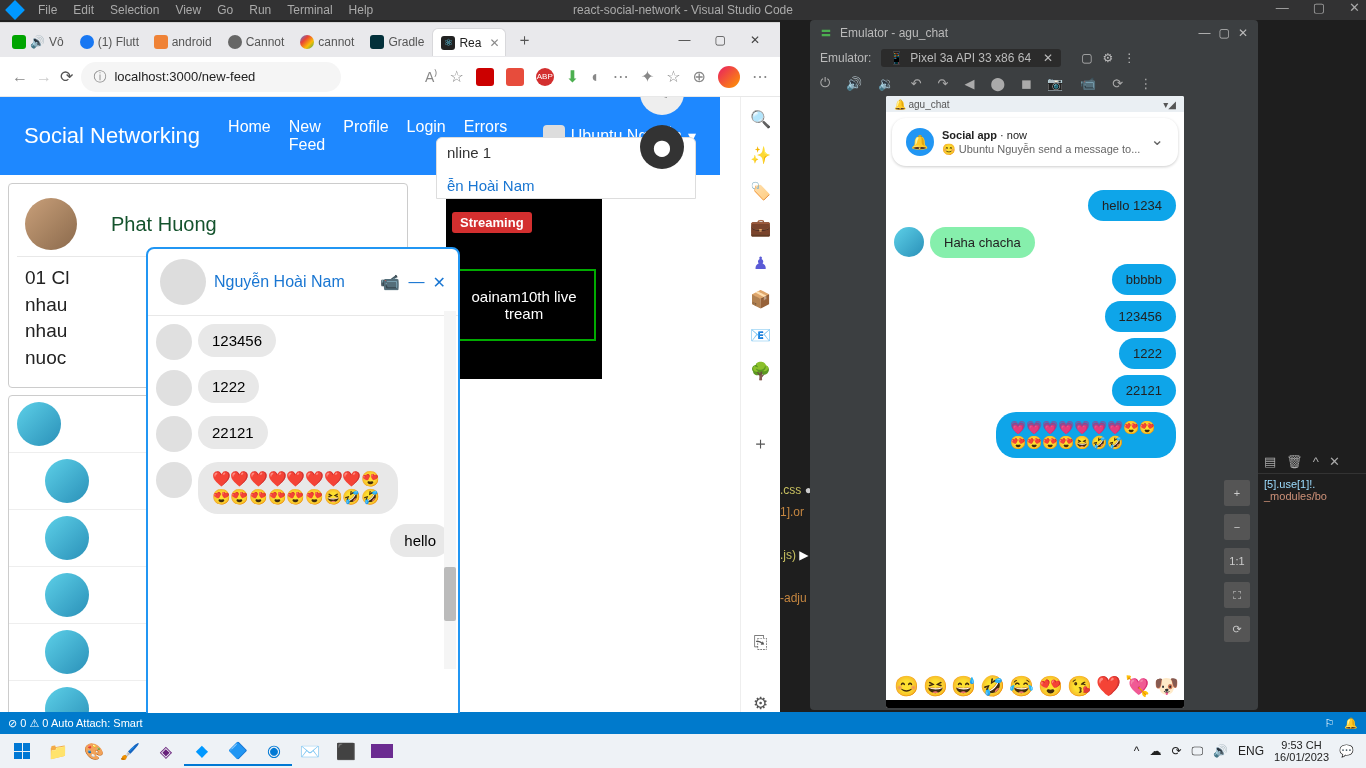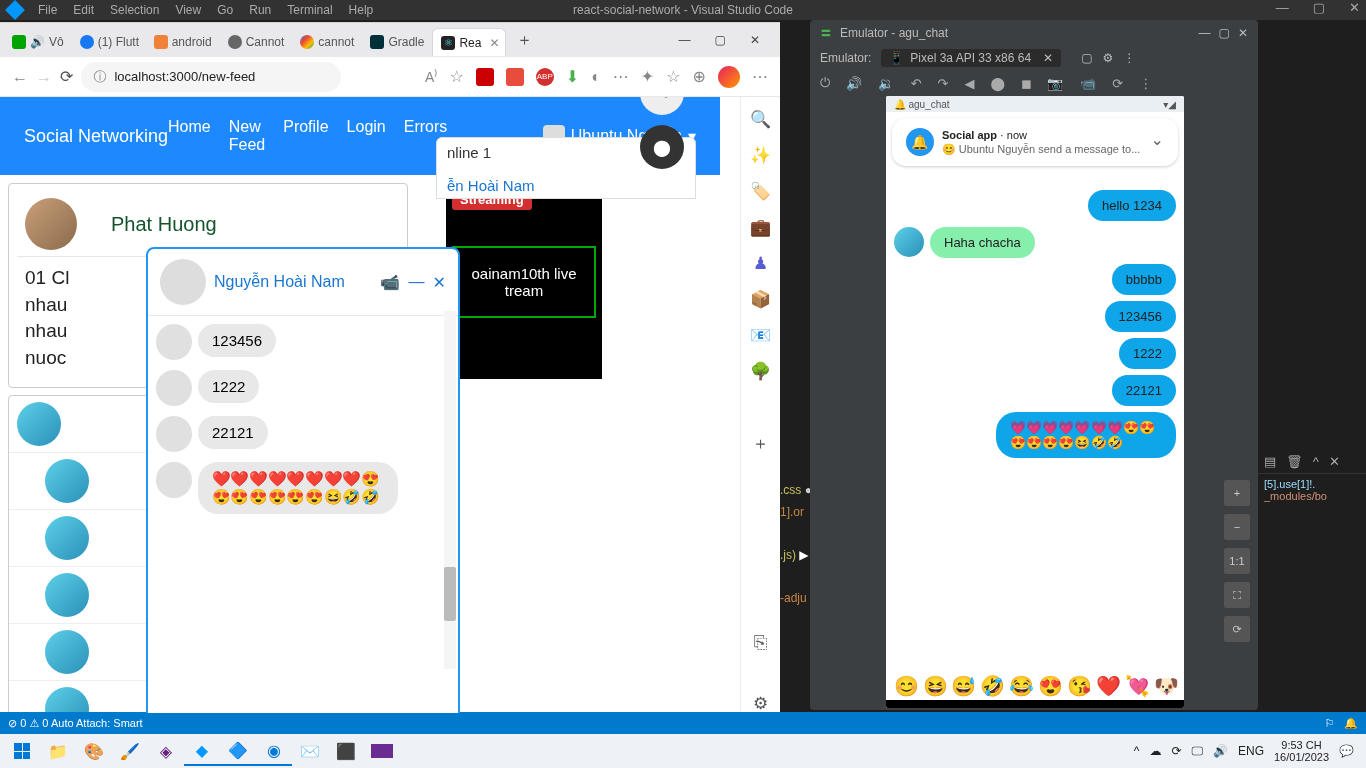--- a/index.html
+++ b/index.html
@@ -21,35 +21,35 @@
 
 .edge-url-bar { height: 40px; background: #fff; display: flex; align-items: center; padding: 0 12px; gap: 8px; border-bottom: 1px solid #e8e8e8; }
 .url-field { flex: 1; display: flex; align-items: center; padding: 0 12px; height: 30px; border-radius: 15px; background: #f5f5f5; gap: 8px; font-size: 13px; color: #555; max-width: 260px; }
 .url-text { color: #222; }
 .edge-ext { display: flex; gap: 12px; align-items: center; margin-left: auto; }
 .ext-icon { width: 18px; height: 18px; border-radius: 3px; }
 
 
 .page-content { position: absolute; top: 74px; left: 0; width: 720px; height: 616px; background: #fff; overflow: hidden; }
 .social-header { height: 78px; background: #1e88ff; display: flex; align-items: center; padding: 0 24px; color: #fff; }
-.brand { font-size: 18px; }
+.brand { font-size: 22px; margin-right: 28px; }
 .social-nav { display: flex; gap: 18px; font-size: 16px; }
 .nav-col { display: flex; flex-direction: column; gap: 4px; }
 .user-chip { margin-left: auto; display: flex; align-items: center; gap: 6px; }
 .user-chip .avatar { width: 22px; height: 22px; border-radius: 4px; background: #ddd; }
 
 .feed-area { position: relative; padding: 12px 8px; }
 .post-card { position: absolute; top: 8px; left: 8px; width: 400px; background: #fff; border: 1px solid #ccc; border-radius: 4px; padding: 8px; }
 .post-head { display: flex; align-items: center; gap: 10px; padding: 6px 8px; }
 .post-avatar { width: 52px; height: 52px; border-radius: 50%; background: linear-gradient(135deg, #c9a07a, #8b6a4c); }
 .post-name { color: #14532d; font-size: 20px; margin-left: 24px; }
 .post-body { padding: 8px; font-size: 19px; line-height: 1.4; color: #222; }
 
 .stream-card { position: absolute; top: 8px; right: 118px; width: 156px; height: 196px; background: #000; color: #fff; padding: 6px; }
-.stream-badge { background: #d32f2f; color: #fff; padding: 3px 8px; font-size: 13px; border-radius: 3px; display: inline-block; font-weight: 600; }
+.stream-badge { background: #d32f2f; color: #fff; padding: 3px 8px; font-size: 13px; border-radius: 3px; display: inline-block; font-weight: 600; margin-top: 23px; }
 .stream-inner { margin-top: 36px; border: 2px solid #0a0; height: 72px; display: flex; align-items: center; justify-content: center; text-align: center; font-size: 15px; padding: 4px; }
 
 .comments { position: absolute; top: 220px; left: 8px; width: 400px; border: 1px solid #ccc; border-radius: 4px; }
 .comment-row { display: flex; align-items: center; padding: 6px 8px; border-bottom: 1px solid #eee; }
 .comment-avatar { width: 44px; height: 44px; border-radius: 50%; background: linear-gradient(135deg, #5dd0e8, #2a90b8); }
 
 
 .chat-popup { position: absolute; top: 150px; left: 146px; width: 314px; height: 474px; background: #fff; border: 2px solid #2196f3; border-radius: 8px; display: flex; flex-direction: column; z-index: 10; }
 .chat-head { display: flex; align-items: center; padding: 10px 12px; gap: 8px; border-bottom: 1px solid #e8e8e8; }
 .chat-head-avatar { width: 46px; height: 46px; border-radius: 50%; background: #ddd; }
@@ -307,20 +307,23 @@
           <div class="msg-bubble">1222</div>
         </div>
         <div class="msg-row">
           <div class="msg-avatar"></div>
           <div class="msg-bubble">22121</div>
         </div>
         <div class="msg-row">
           <div class="msg-avatar"></div>
           <div class="msg-bubble">❤️❤️❤️❤️❤️❤️❤️❤️😍😍😍😍😍😍😍😆🤣🤣</div>
         </div>
+        <div class="msg-row right">
+          <div class="msg-bubble">hello</div>
+        </div>
       </div>
       <div class="chat-scroll">
         <div class="chat-scroll-thumb"></div>
       </div>
     </div>
   </div>
 
   <div class="edge-sidebar">
     <div class="sb-icon" style="color:#0078d4">🔍</div>
     <div class="sb-icon" style="color:#a855f7">✨</div>

